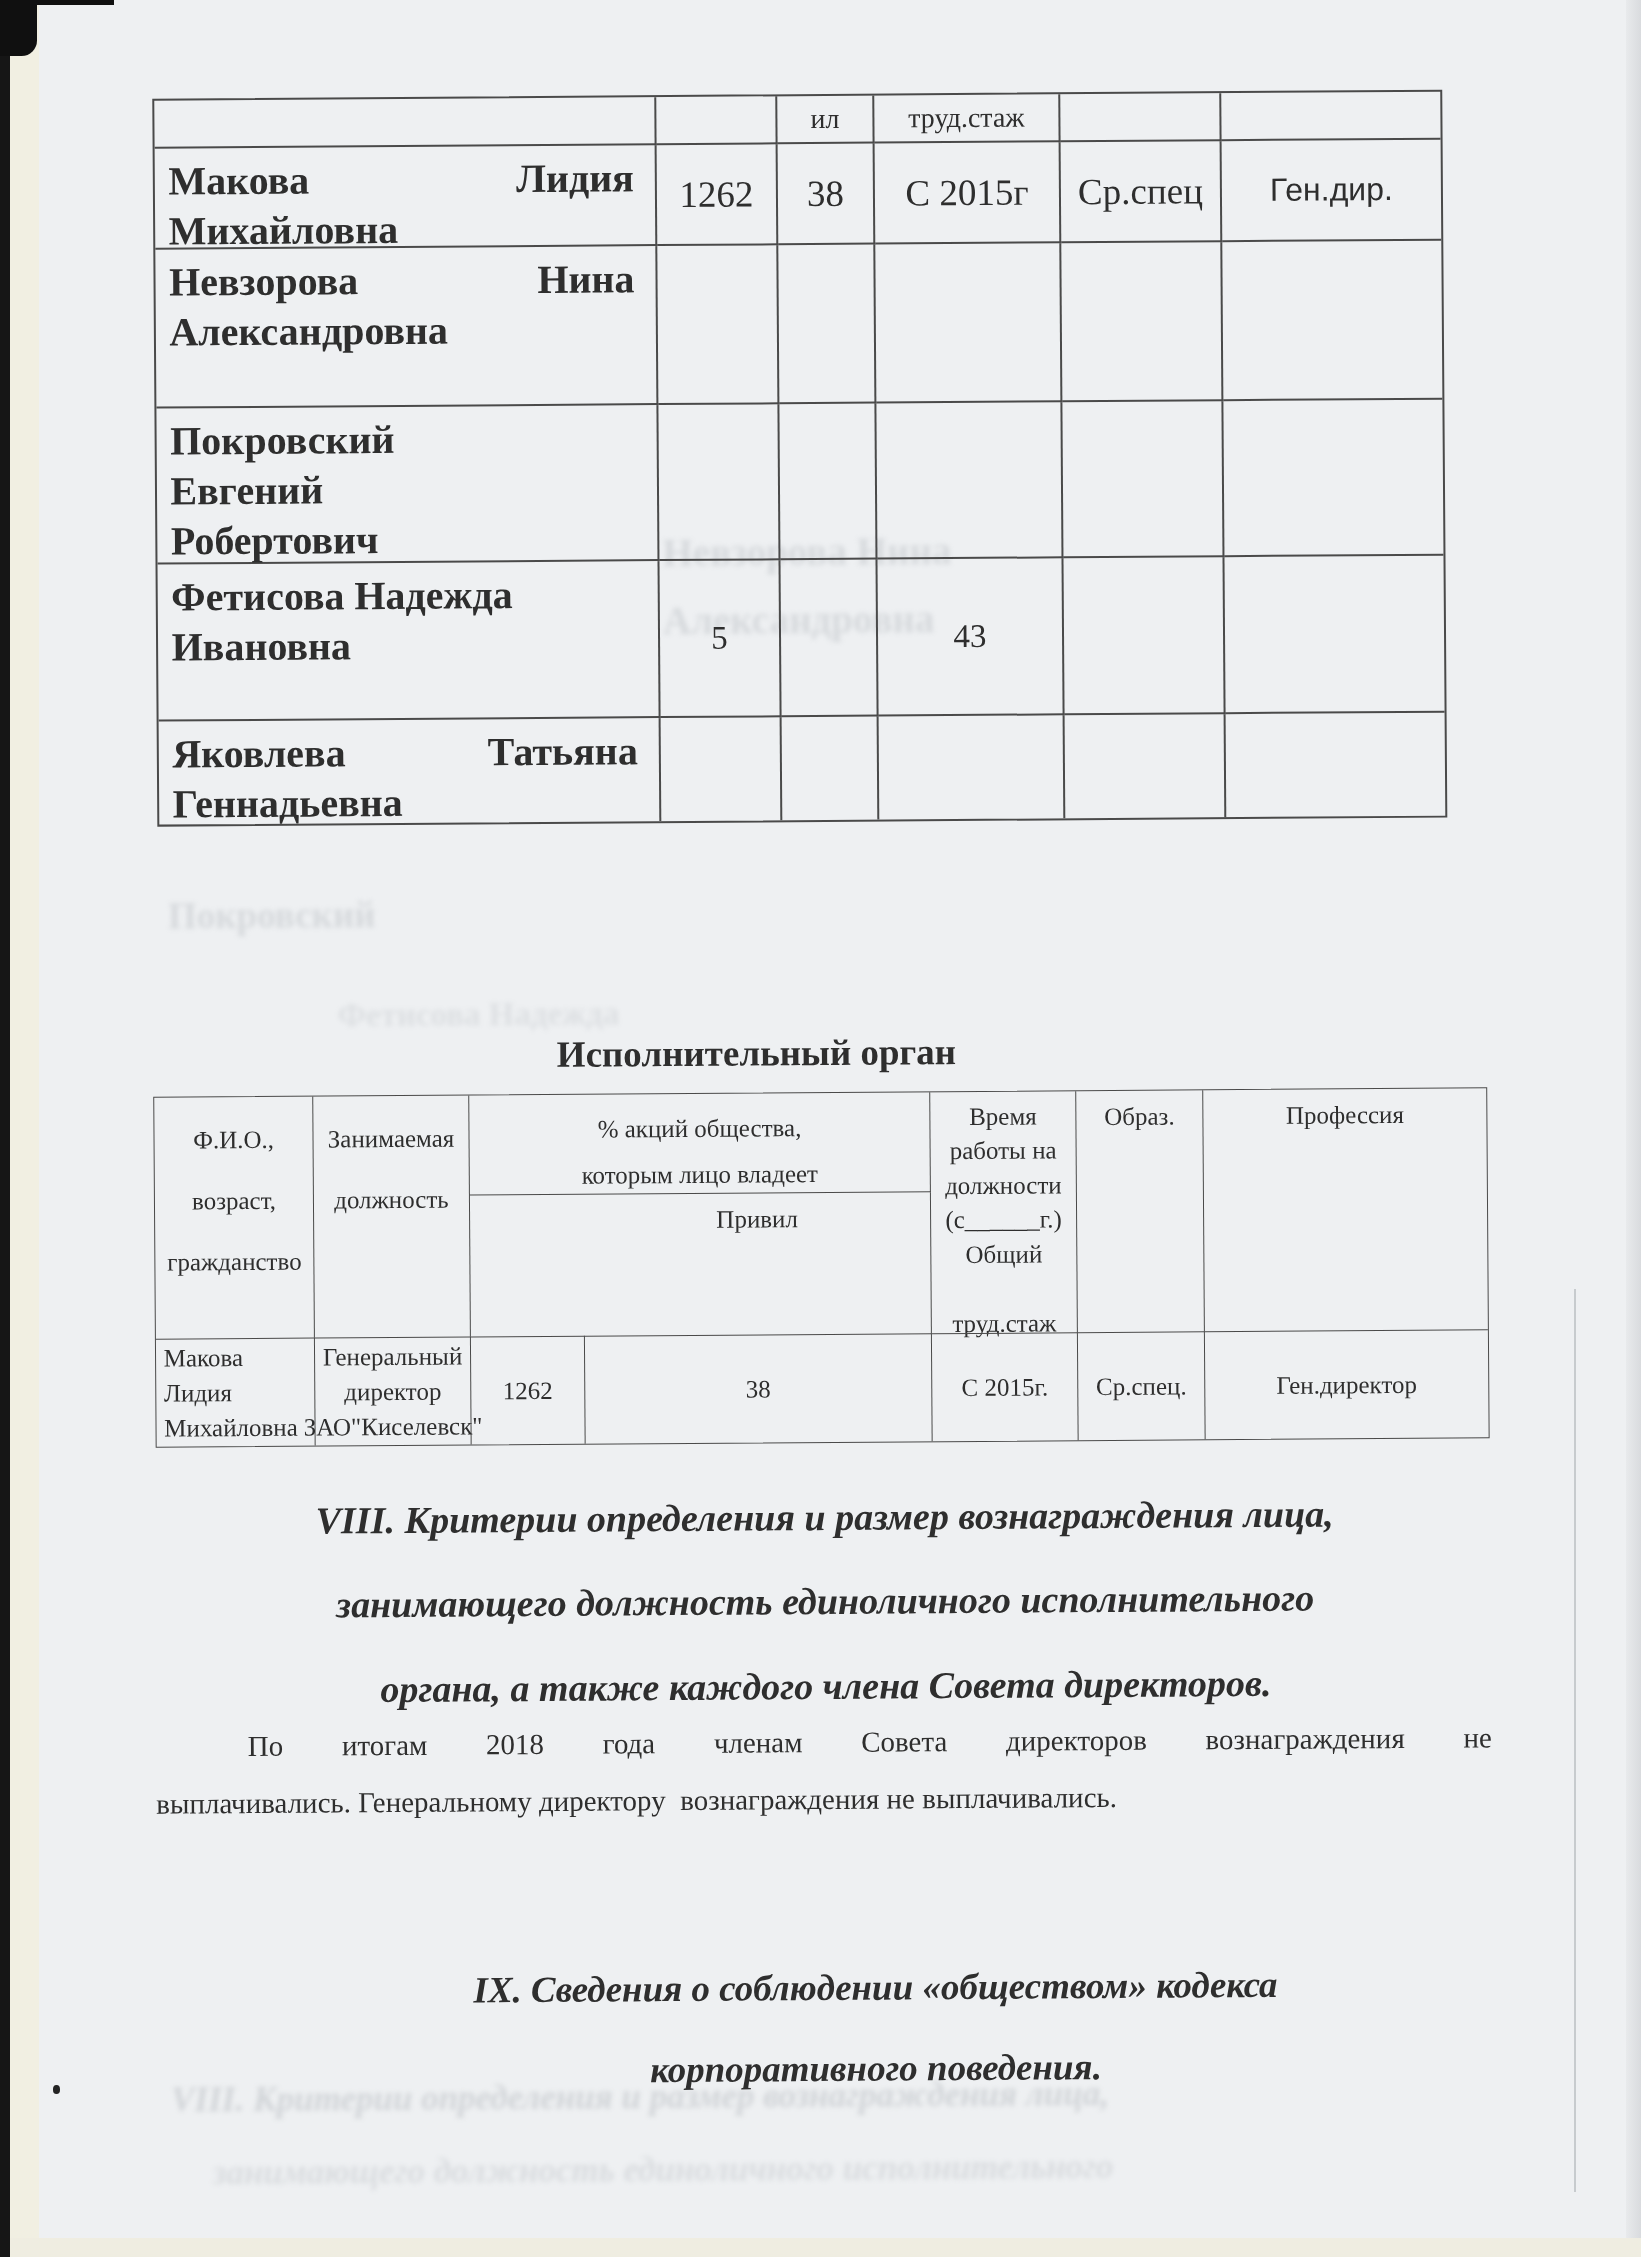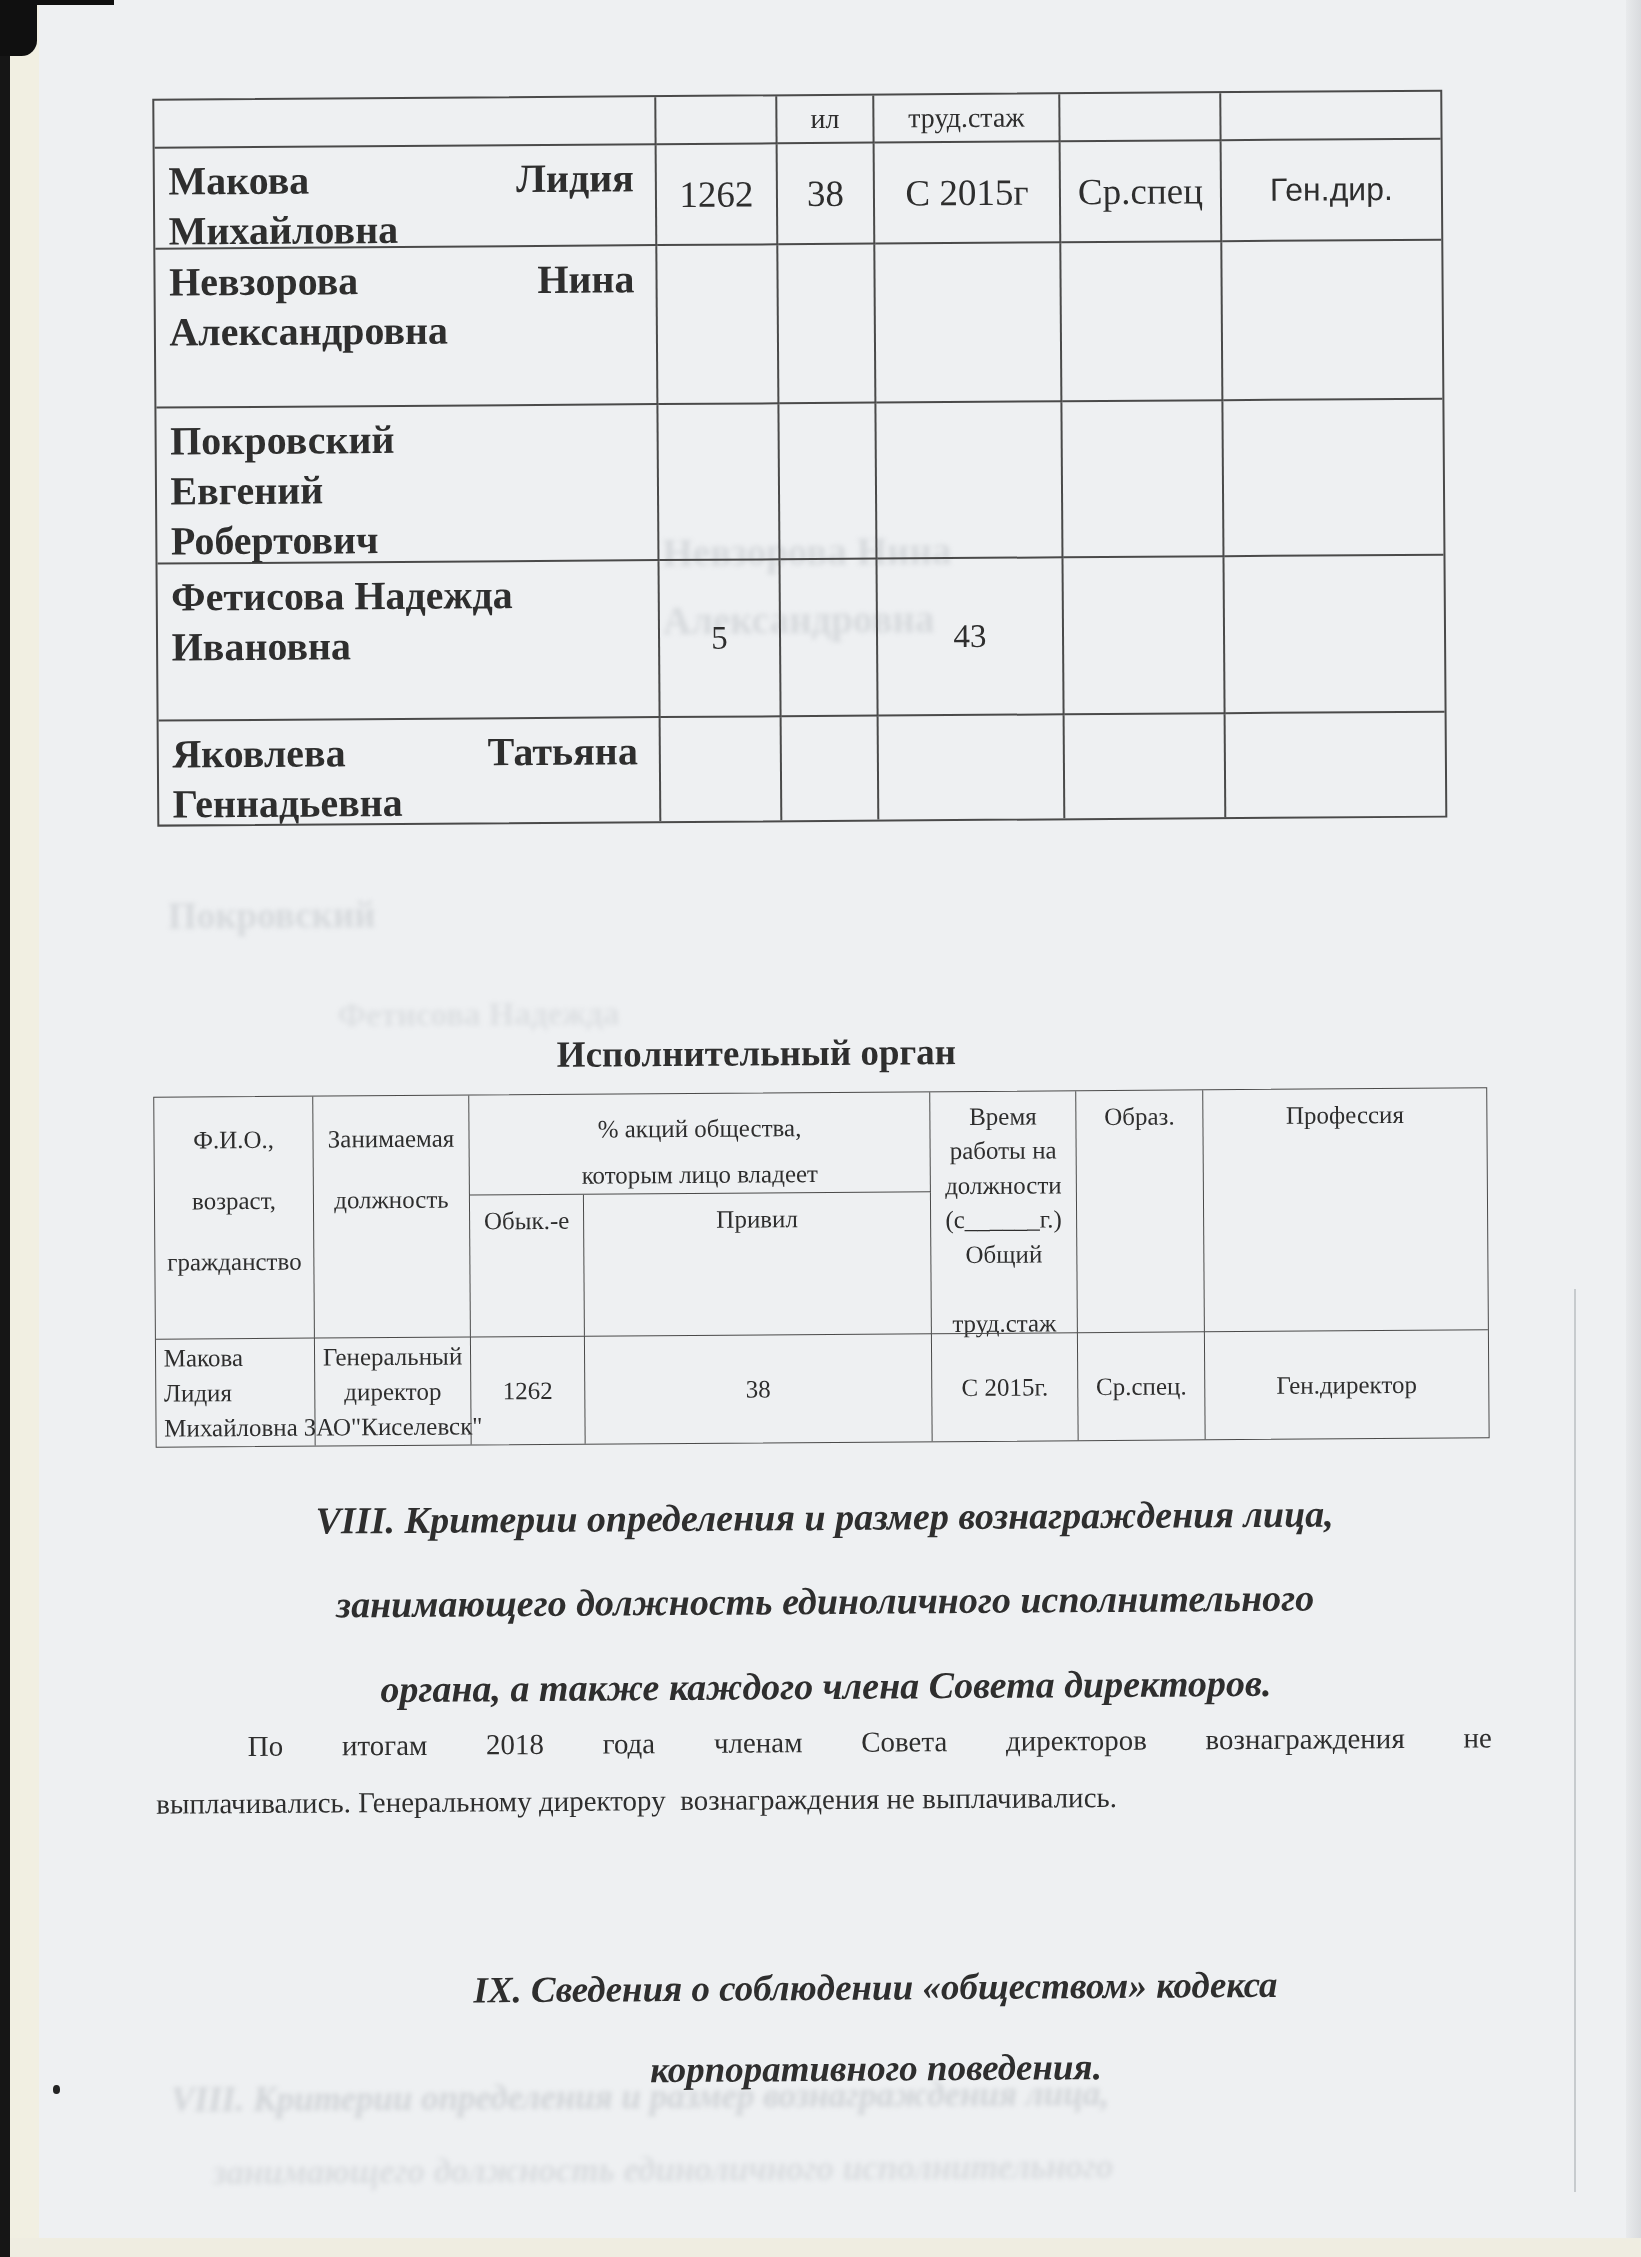--- a/index.html
+++ b/index.html
@@ -187,21 +187,20 @@
 которым лицо владеет</div>
     <div class="c hdr2 time-h" style="grid-column:5;">Время
 работы на
 должности
 (с______г.)
 Общий
 
 труд.стаж</div>
     <div class="c hdr2 word-h" style="grid-column:6;">Образ.</div>
     <div class="c lc hdr2 word-h" style="grid-column:7;">Профессия</div>
-    <div class="c sub-h" style="grid-column:3;">Обык.-е</div>
     <div class="c sub-h" style="grid-column:4;">Привил</div>
 
     <div class="c drow fio-d" style="grid-column:1;">Макова
 Лидия
 Михайловна</div>
     <div class="c drow" style="grid-column:2;">Генеральный
 директор
 ЗАО"Киселевск"</div>
     <div class="c drow" style="grid-column:3;">1262</div>
     <div class="c drow" style="grid-column:4;">38</div>

